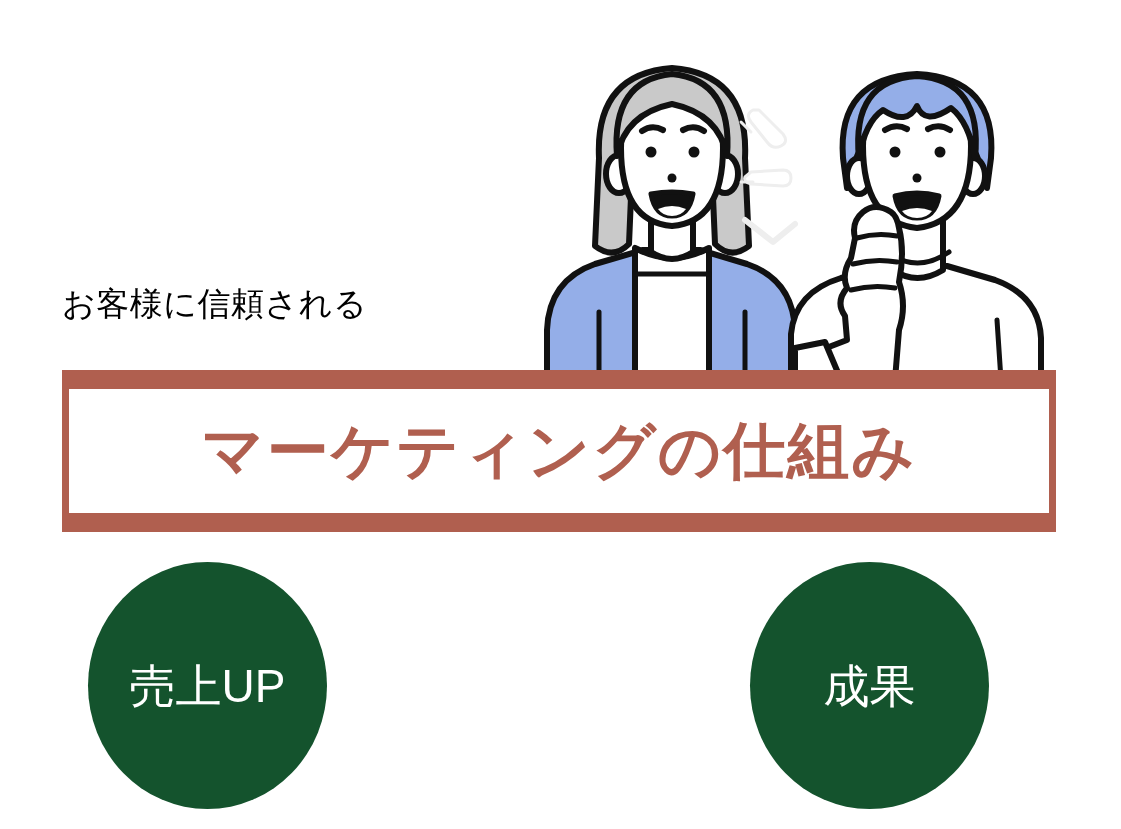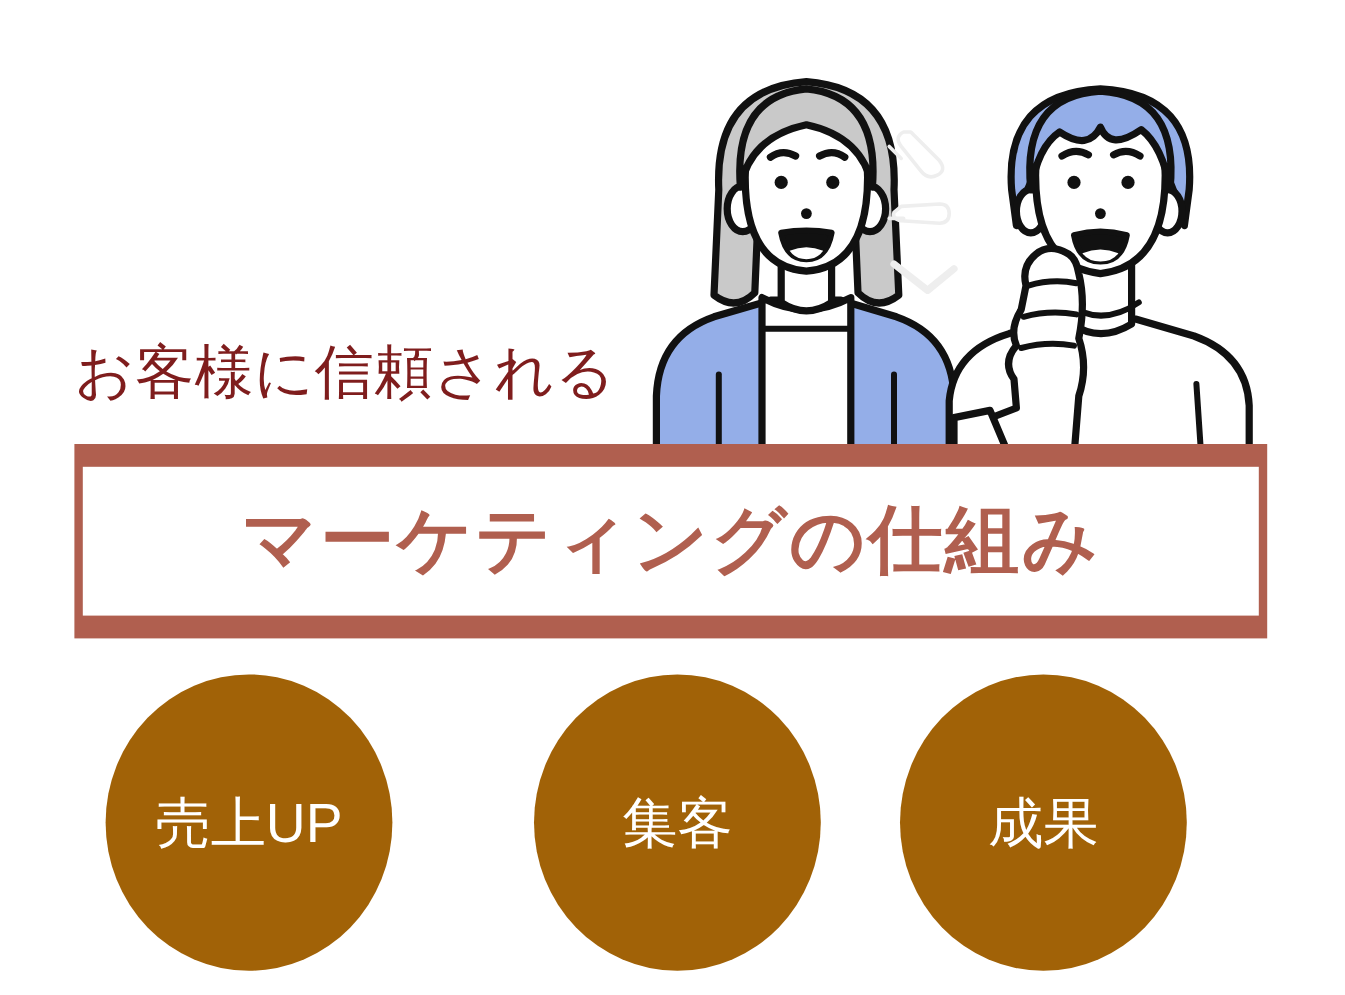--- a/index.html
+++ b/index.html
@@ -30,24 +30,24 @@
     display: block;
     width: 100%;
     height: 100%;
   }
 
   
   #subtitle {
     position: absolute;
     left: 62px;
     top: 287px;
-    font-size: 49px;
+    font-size: 33px;
     line-height: 1;
     letter-spacing: 0.5px;
-    color: #7f1d1d;
+    color: #000000;
     white-space: nowrap;
     font-weight: 400;
   }
 
   
   #banner {
     position: absolute;
     left: 62px;
     top: 370px;
     width: 994px;
@@ -72,21 +72,21 @@
     white-space: nowrap;
     line-height: 1;
   }
 
   
   .circle {
     position: absolute;
     width: 239px;
     height: 247px;
     border-radius: 50%;
-    background: #a16207;
+    background: #14532d;
     display: flex;
     align-items: center;
     justify-content: center;
     top: 562px;
   }
   .circle-label {
     color: #ffffff;
     font-size: 46px;
     font-weight: 400;
     letter-spacing: 0px;
@@ -190,20 +190,17 @@
 
   <div id="banner">
     <div id="banner-inner">
       <div id="banner-title">マーケティングの仕組み</div>
     </div>
   </div>
 
   <div class="circle" id="circle-1">
     <span class="circle-label">売上UP</span>
   </div>
-  <div class="circle" id="circle-2">
-    <span class="circle-label">集客</span>
-  </div>
   <div class="circle" id="circle-3">
     <span class="circle-label">成果</span>
   </div>
 
 </div>
 
 </body></html>

